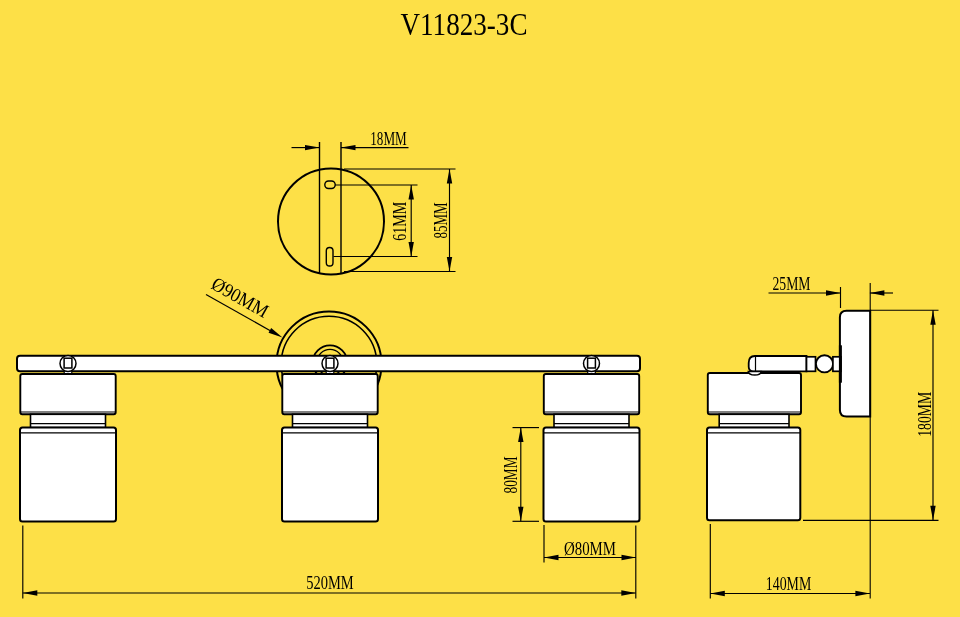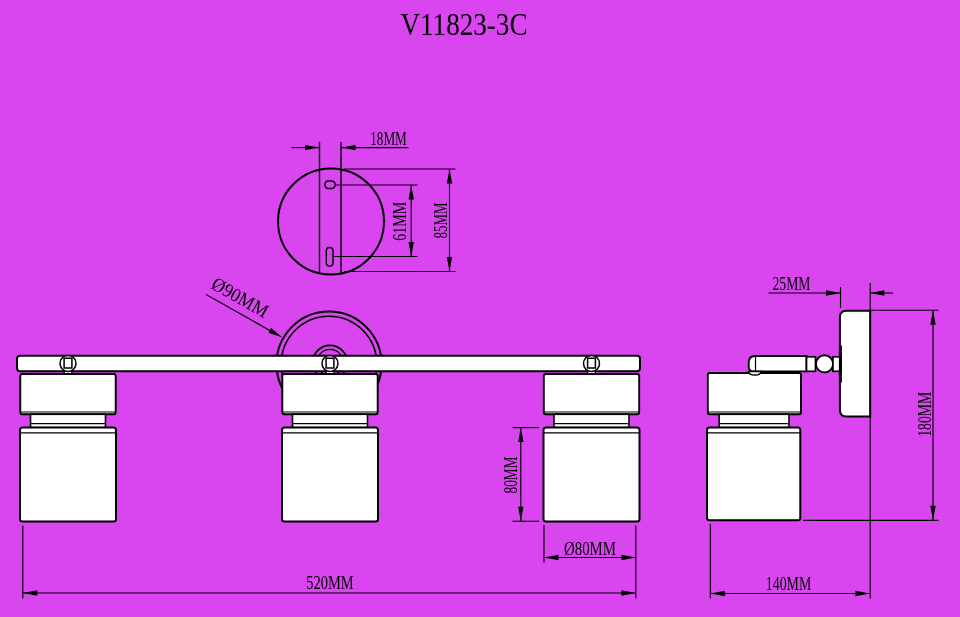--- a/index.html
+++ b/index.html
@@ -1,16 +1,16 @@
 <!DOCTYPE html>
 <html><head>
 <meta charset="utf-8">
 <style>
   html,body{margin:0;padding:0;background:#ffffff;}
-  .page{width:960px;height:617px;position:relative;background:#d946ef;overflow:hidden;}
+  .page{width:960px;height:617px;position:relative;background:#fde047;overflow:hidden;}
   svg{position:absolute;left:0;top:0;}
   text{font-family:"Liberation Serif", serif;fill:#000;}
 </style>
 </head>
 <body>
 <div class="page">
 <svg width="960" height="617" viewBox="0 0 960 617">
 <defs>
   <path id="ar" d="M0,0 L-14.5,-2.7 L-14.5,2.7 Z" fill="#000"></path>
 </defs>

